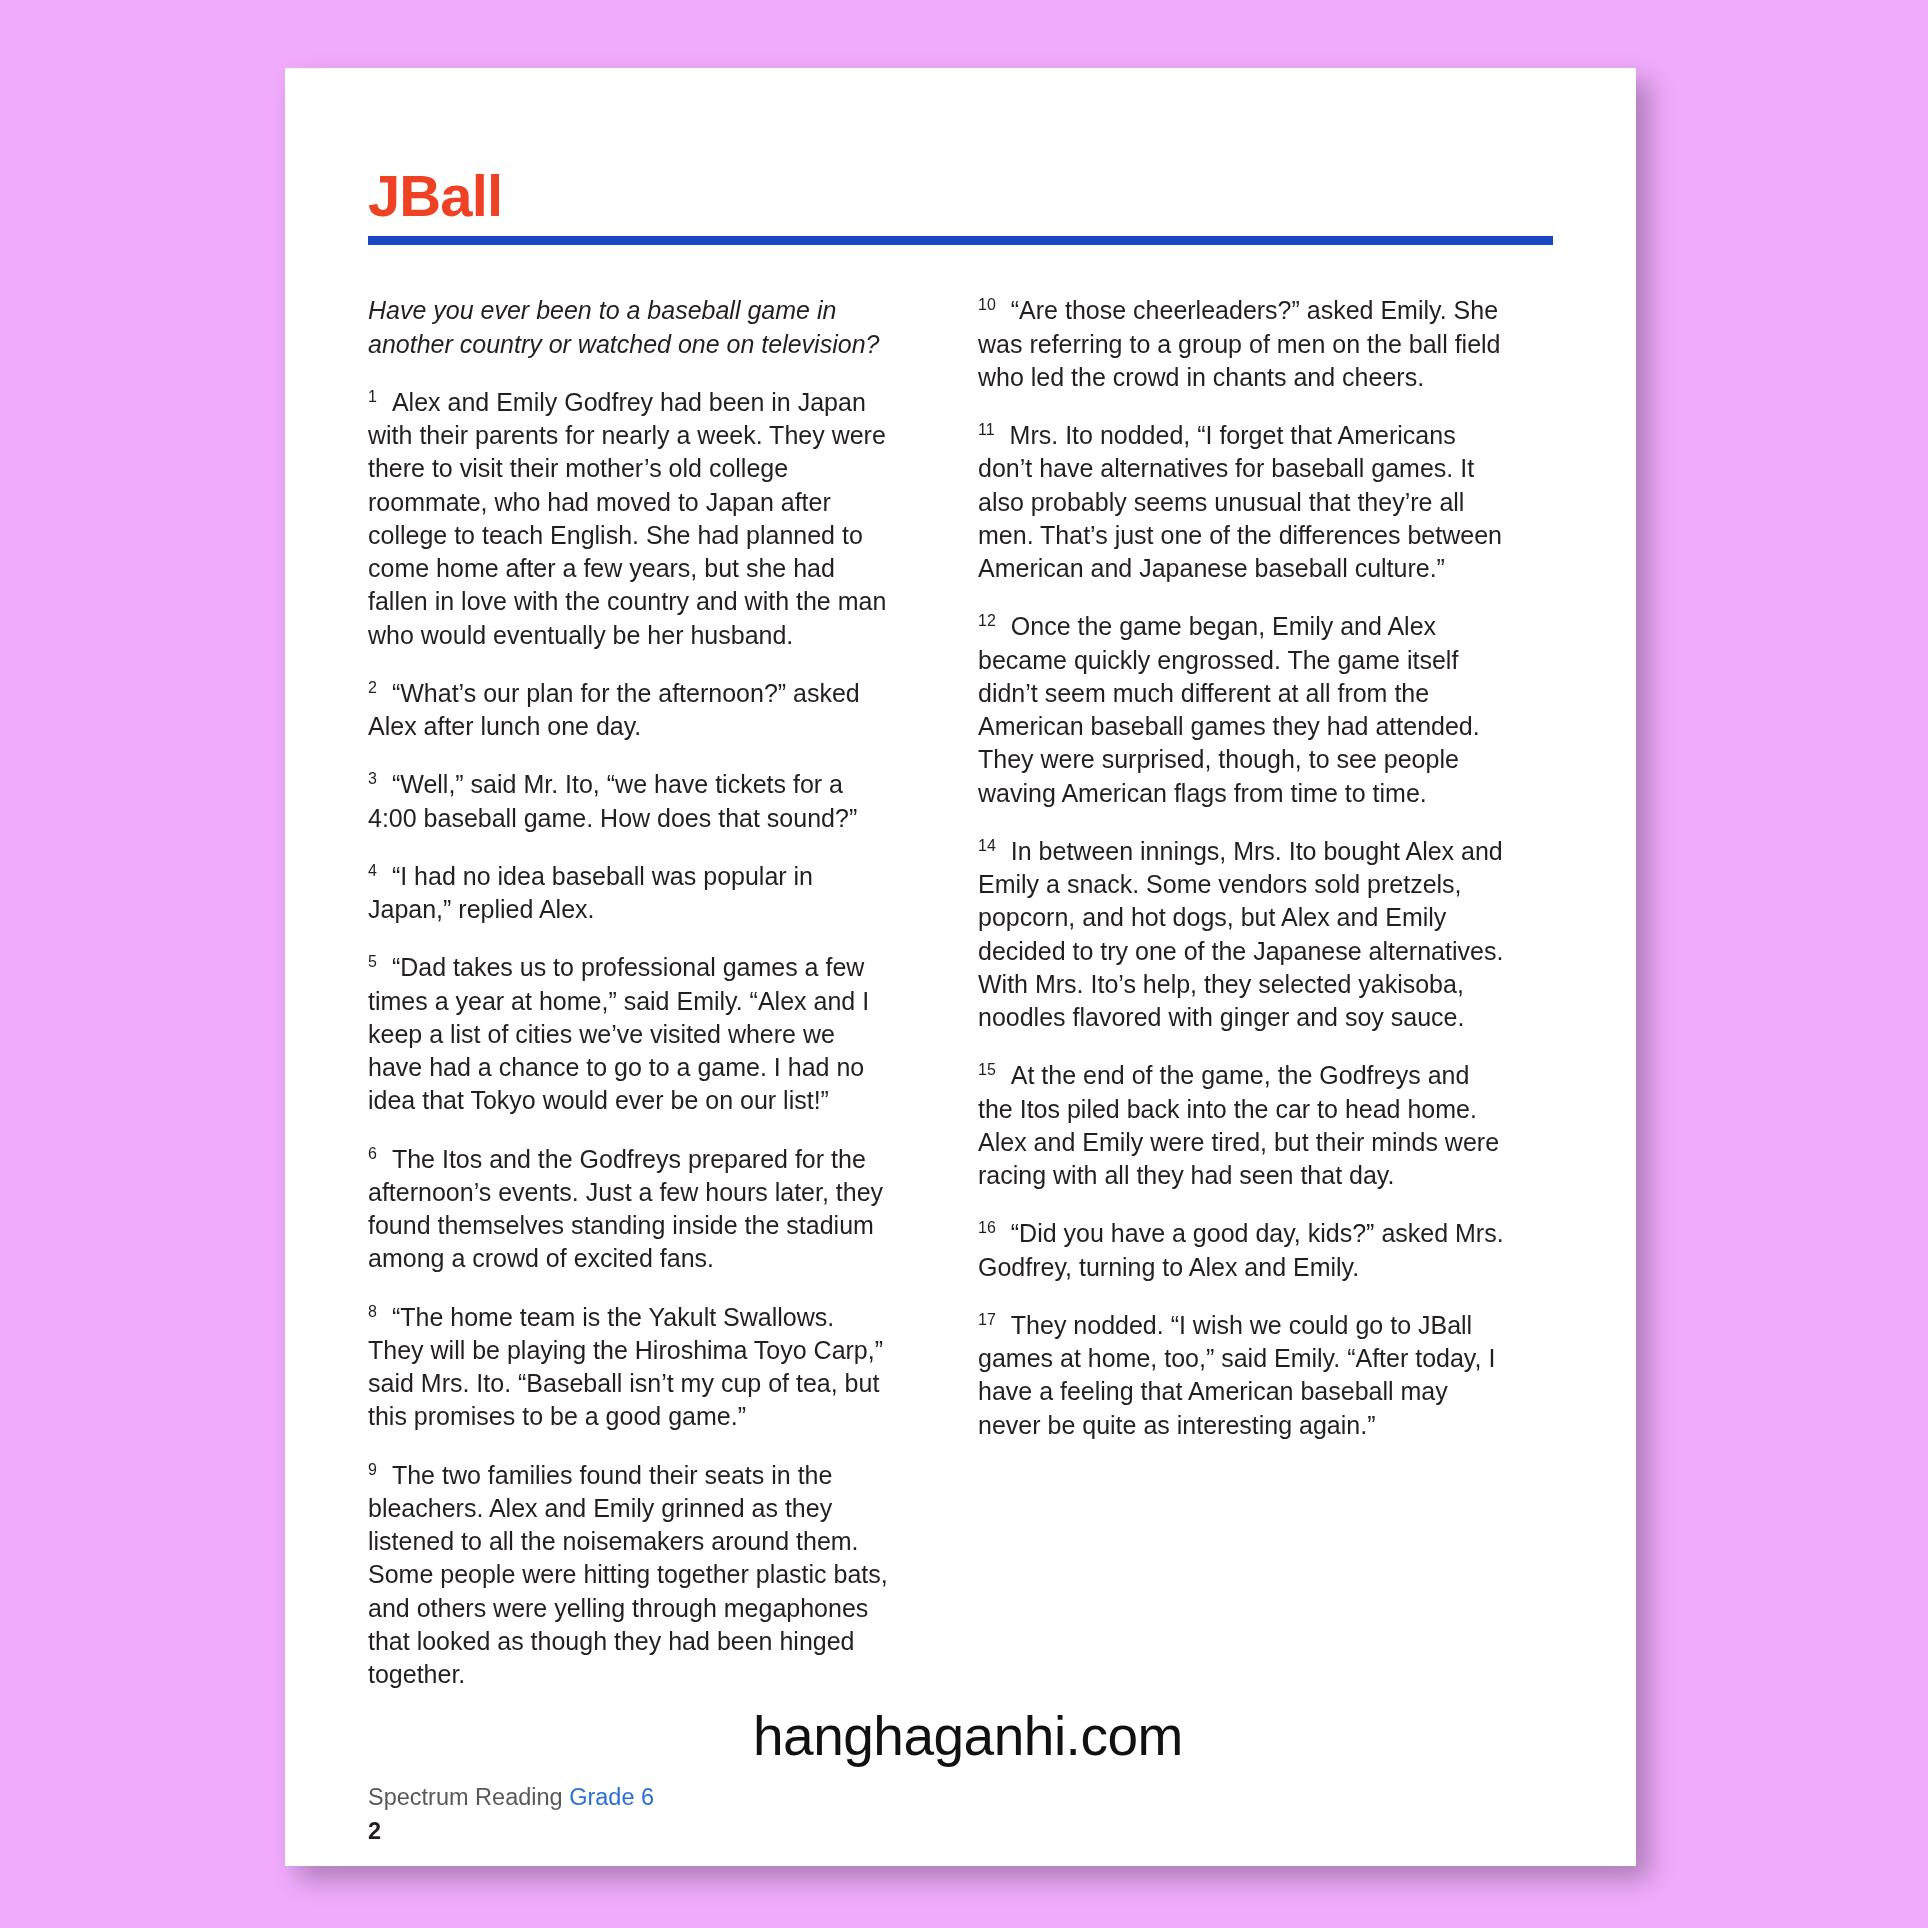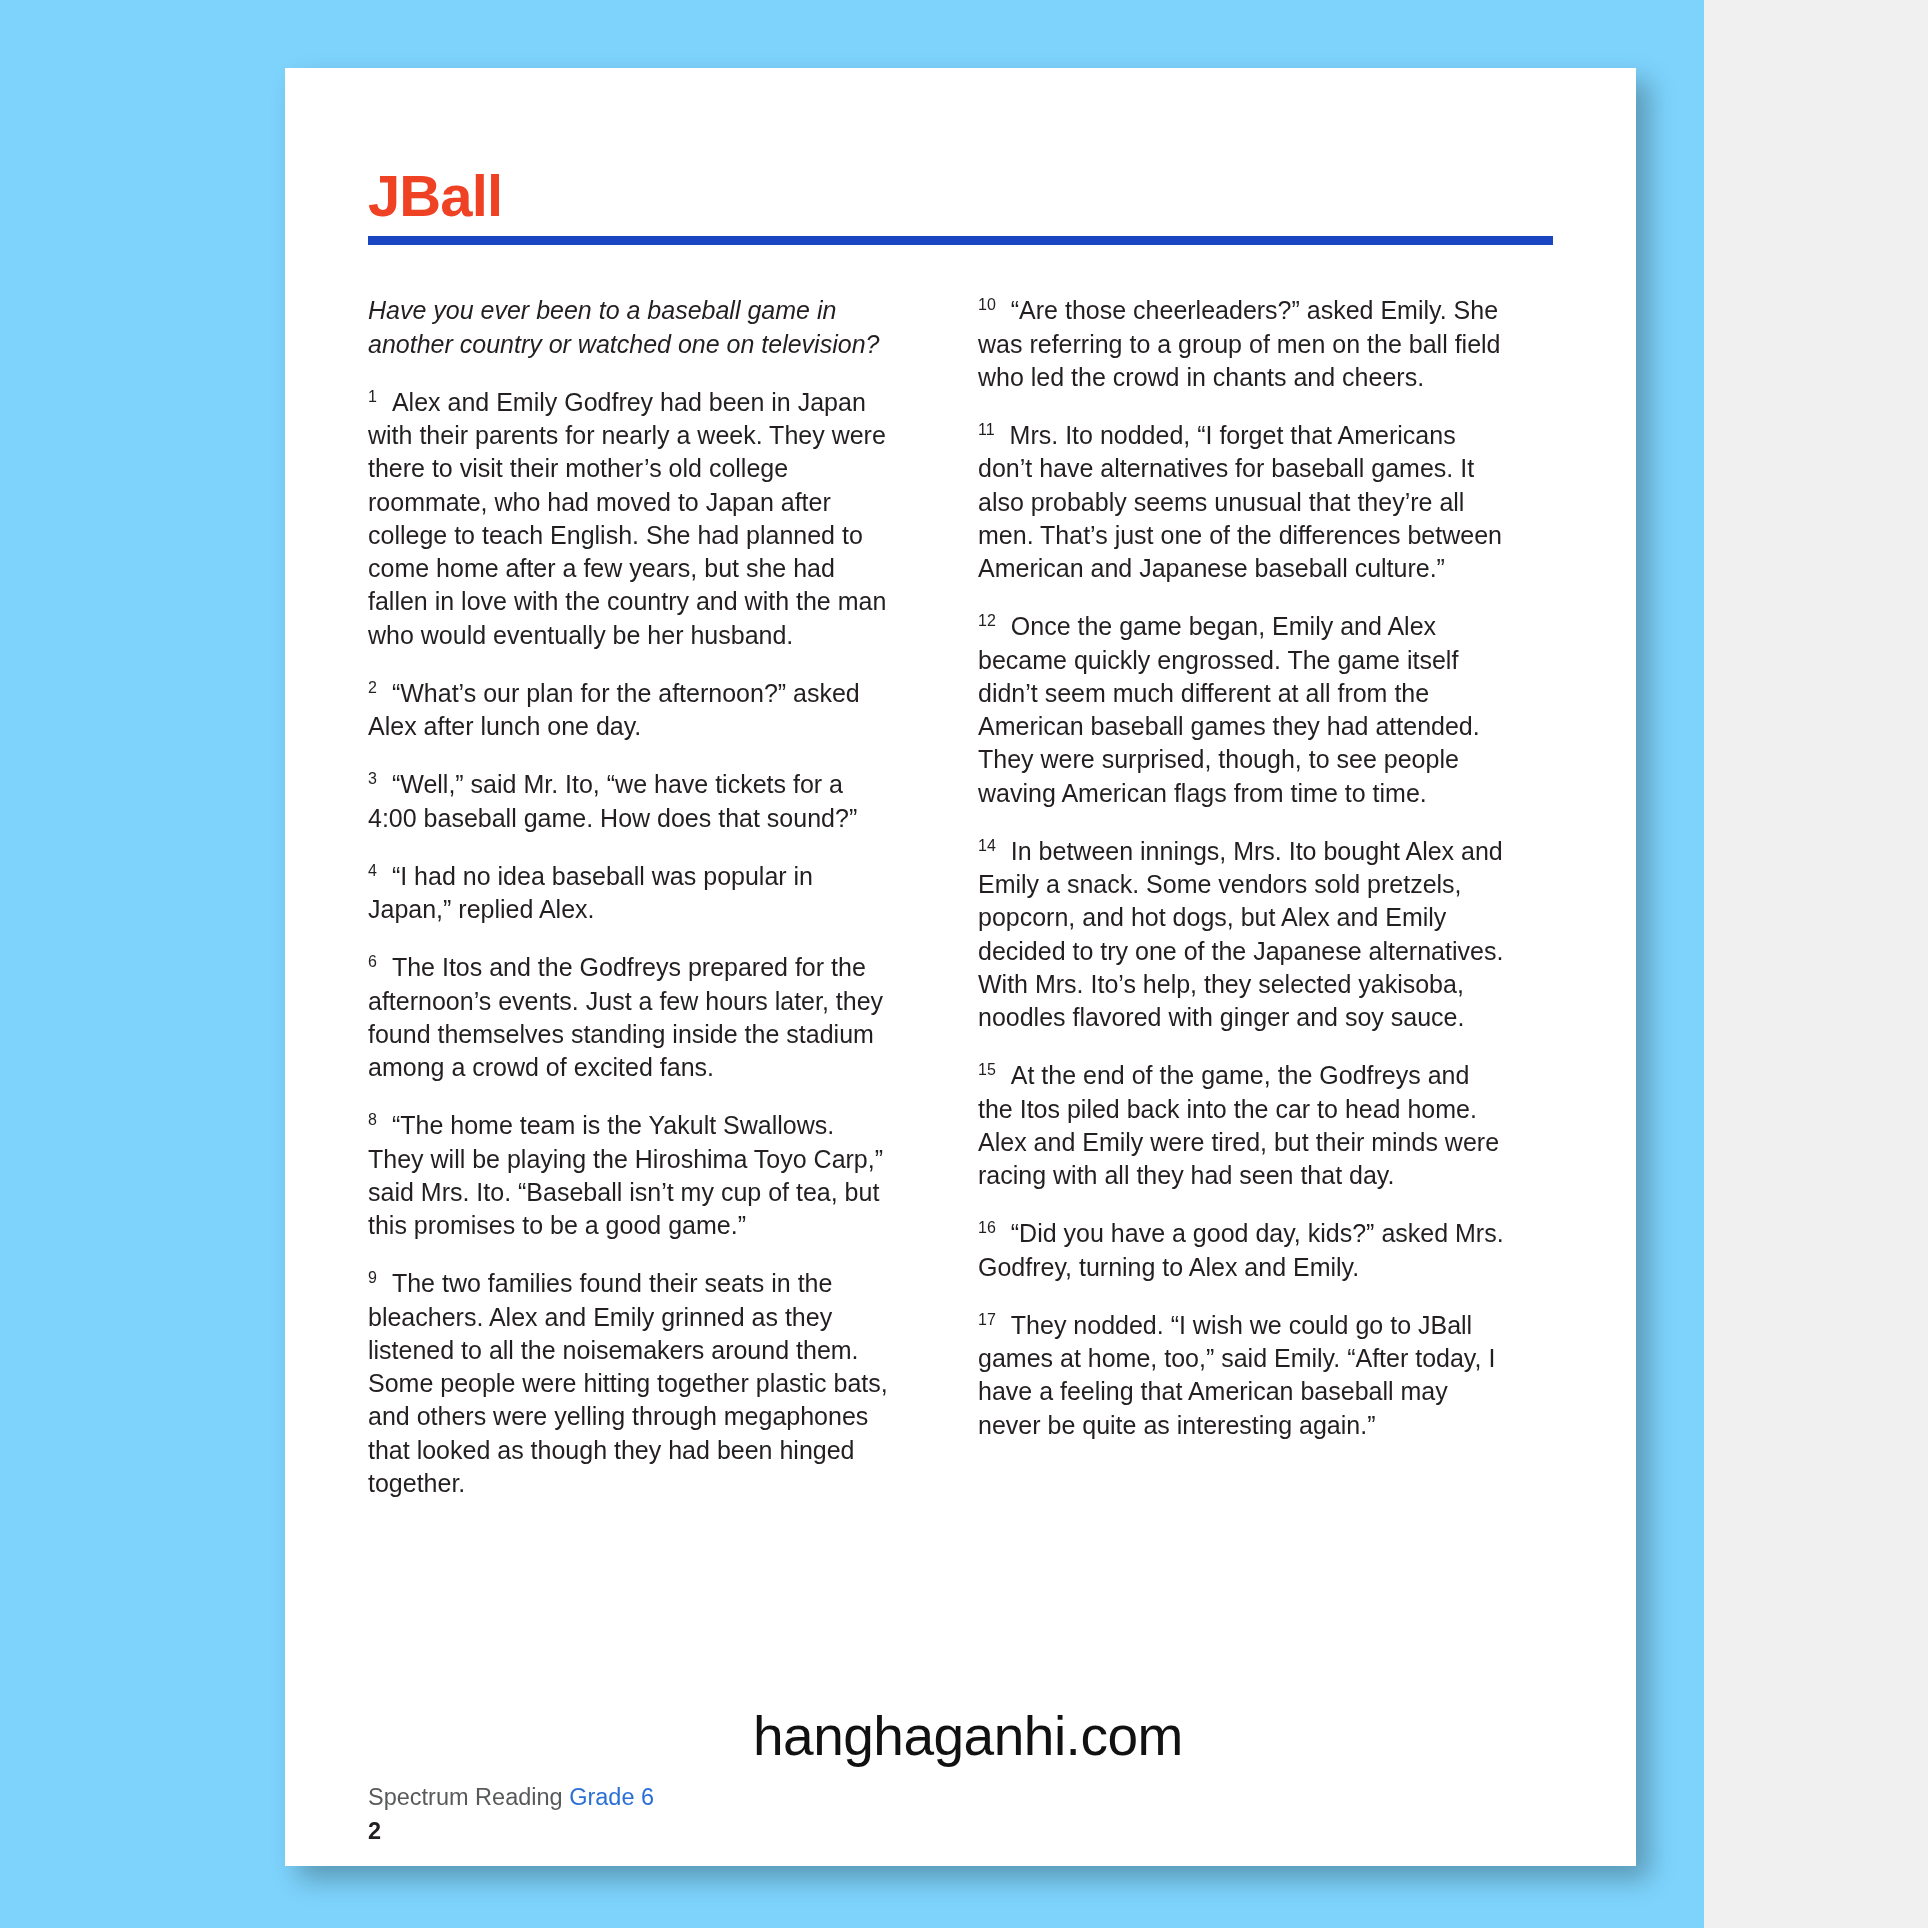--- a/index.html
+++ b/index.html
@@ -8,23 +8,23 @@
   }
   body {
     width: 1928px;
     height: 1928px;
     background: #f0f0f0;
     font-family: "Liberation Sans", sans-serif;
     overflow: hidden;
   }
   .canvas {
     position: relative;
-    width: 1704px;
+    width: 1928px;
     height: 1928px;
-    background: #7dd3fc;
+    background: #f0abfc;
   }
   .page {
     position: absolute;
     left: 285px;
     top: 68px;
     width: 1351px;
     height: 1798px;
     background: #ffffff;
     box-shadow: 13px 13px 24.5px rgba(0,0,0,0.28);
   }
@@ -118,20 +118,21 @@
 
       <div class="columns">
 
         <div class="col">
           <p class="intro">Have you ever been to a baseball game in another country or watched one on television?</p>
           <div id="left-paras">
               <p class="para"><span class="num">1</span><span>Alex and Emily Godfrey had been in Japan with their parents for nearly a week. They were there to visit their mother’s old college roommate, who had moved to Japan after college to teach English. She had planned to come home after a few years, but she had fallen in love with the country and with the man who would eventually be her husband.</span></p>
               <p class="para"><span class="num">2</span><span>“What’s our plan for the afternoon?” asked Alex after lunch one day.</span></p>
               <p class="para"><span class="num">3</span><span>“Well,” said Mr. Ito, “we have tickets for a 4:00 baseball game. How does that sound?”</span></p>
               <p class="para"><span class="num">4</span><span>“I had no idea baseball was popular in Japan,” replied Alex.</span></p>
+              <p class="para"><span class="num">5</span><span>“Dad takes us to professional games a few times a year at home,” said Emily. “Alex and I keep a list of cities we’ve visited where we have had a chance to go to a game. I had no idea that Tokyo would ever be on our list!”</span></p>
               <p class="para"><span class="num">6</span><span>The Itos and the Godfreys prepared for the afternoon’s events. Just a few hours later, they found themselves standing inside the stadium among a crowd of excited fans.</span></p>
               <p class="para"><span class="num">8</span><span>“The home team is the Yakult Swallows. They will be playing the Hiroshima Toyo Carp,” said Mrs. Ito. “Baseball isn’t my cup of tea, but this promises to be a good game.”</span></p>
               <p class="para"><span class="num">9</span><span>The two families found their seats in the bleachers. Alex and Emily grinned as they listened to all the noisemakers around them. Some people were hitting together plastic bats, and others were yelling through megaphones that looked as though they had been hinged together.</span></p>
             </div>
         </div>
 
         <div class="col">
           <div id="right-paras">
               <p class="para"><span class="num">10</span><span>“Are those cheerleaders?” asked Emily. She was referring to a group of men on the ball field who led the crowd in chants and cheers.</span></p>
               <p class="para"><span class="num">11</span><span>Mrs. Ito nodded, “I forget that Americans don’t have alternatives for baseball games. It also probably seems unusual that they’re all men. That’s just one of the differences between American and Japanese baseball culture.”</span></p>

